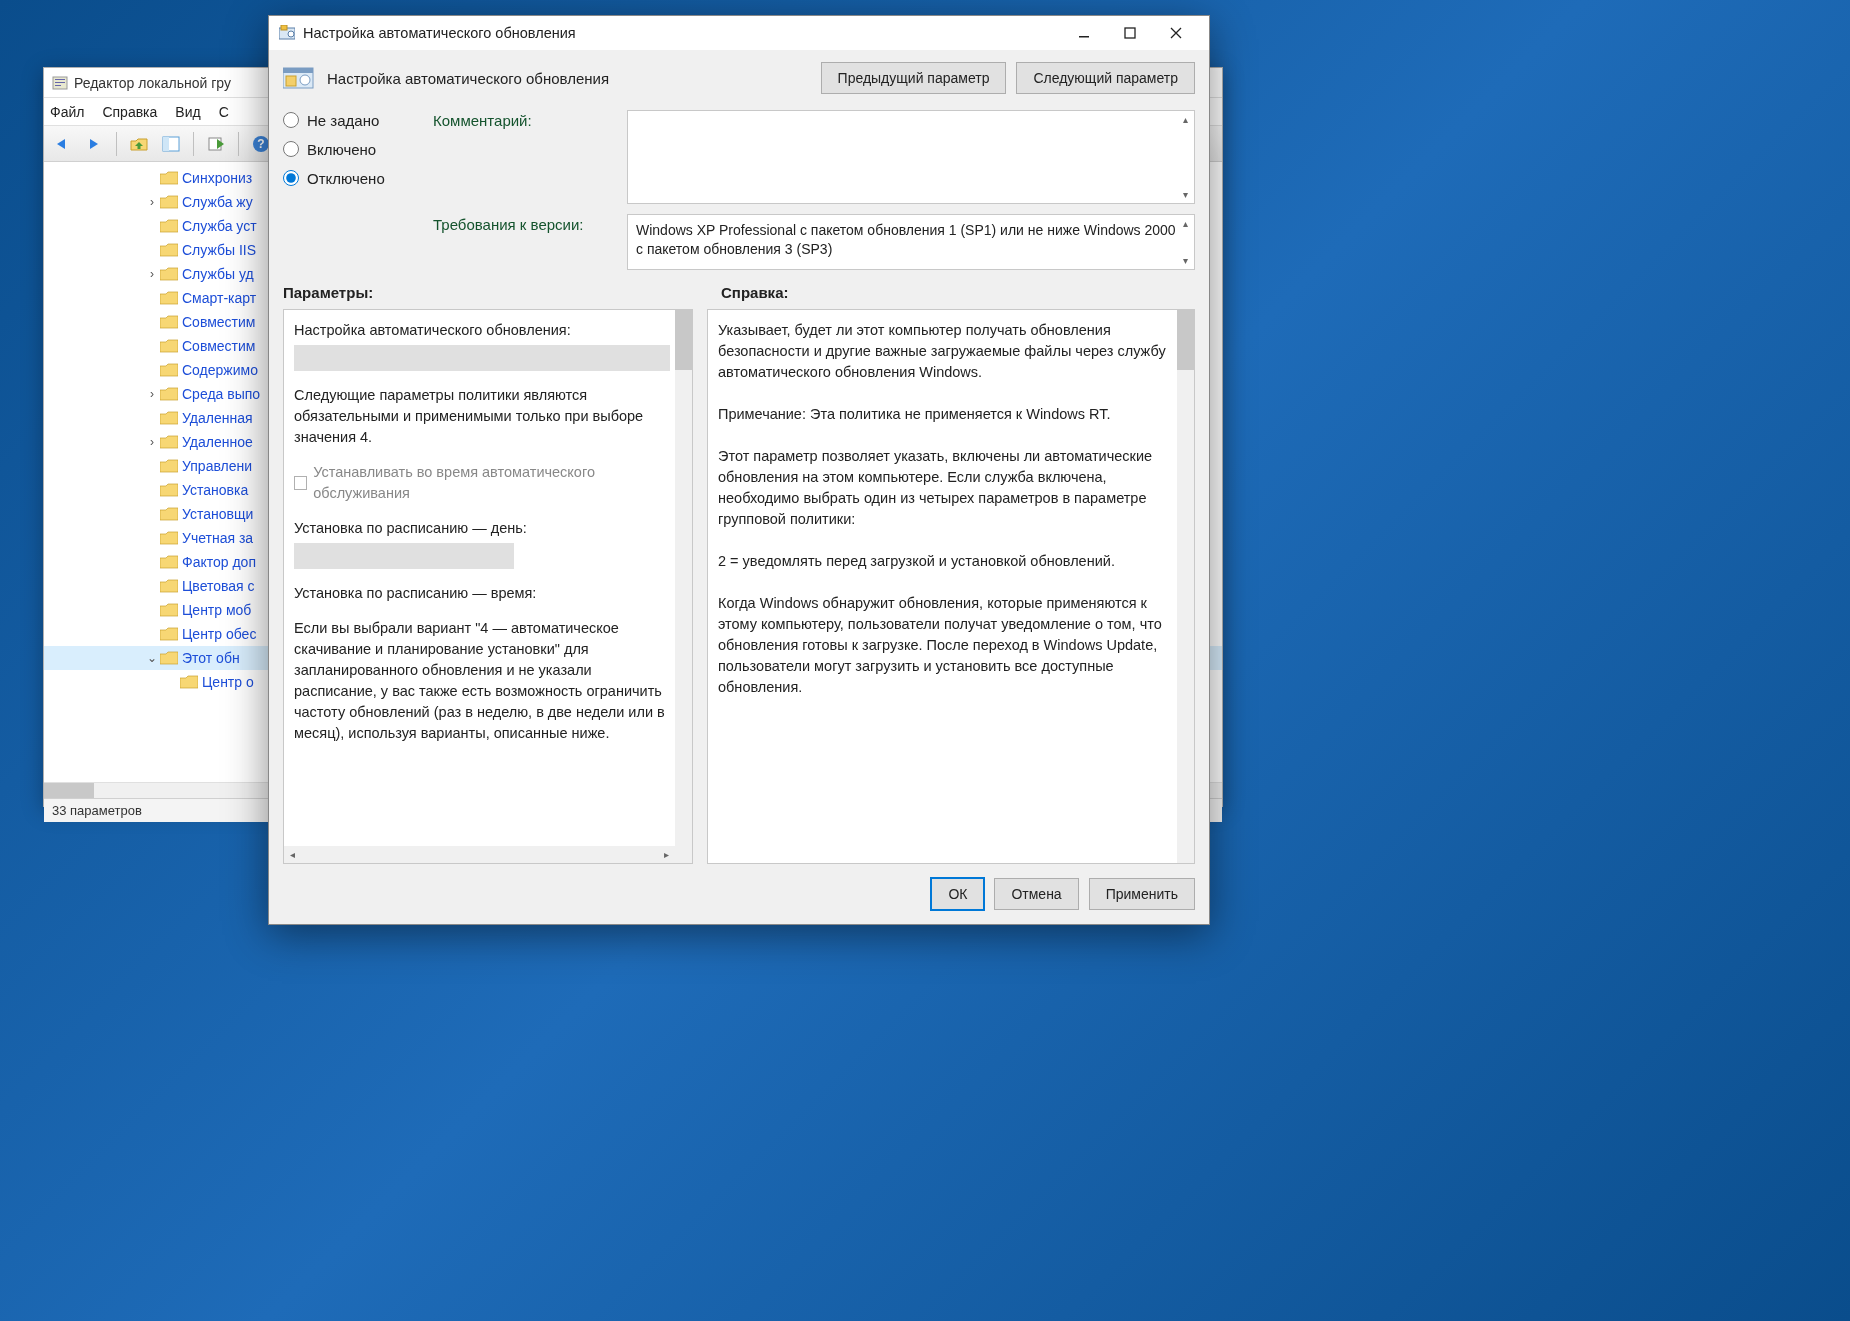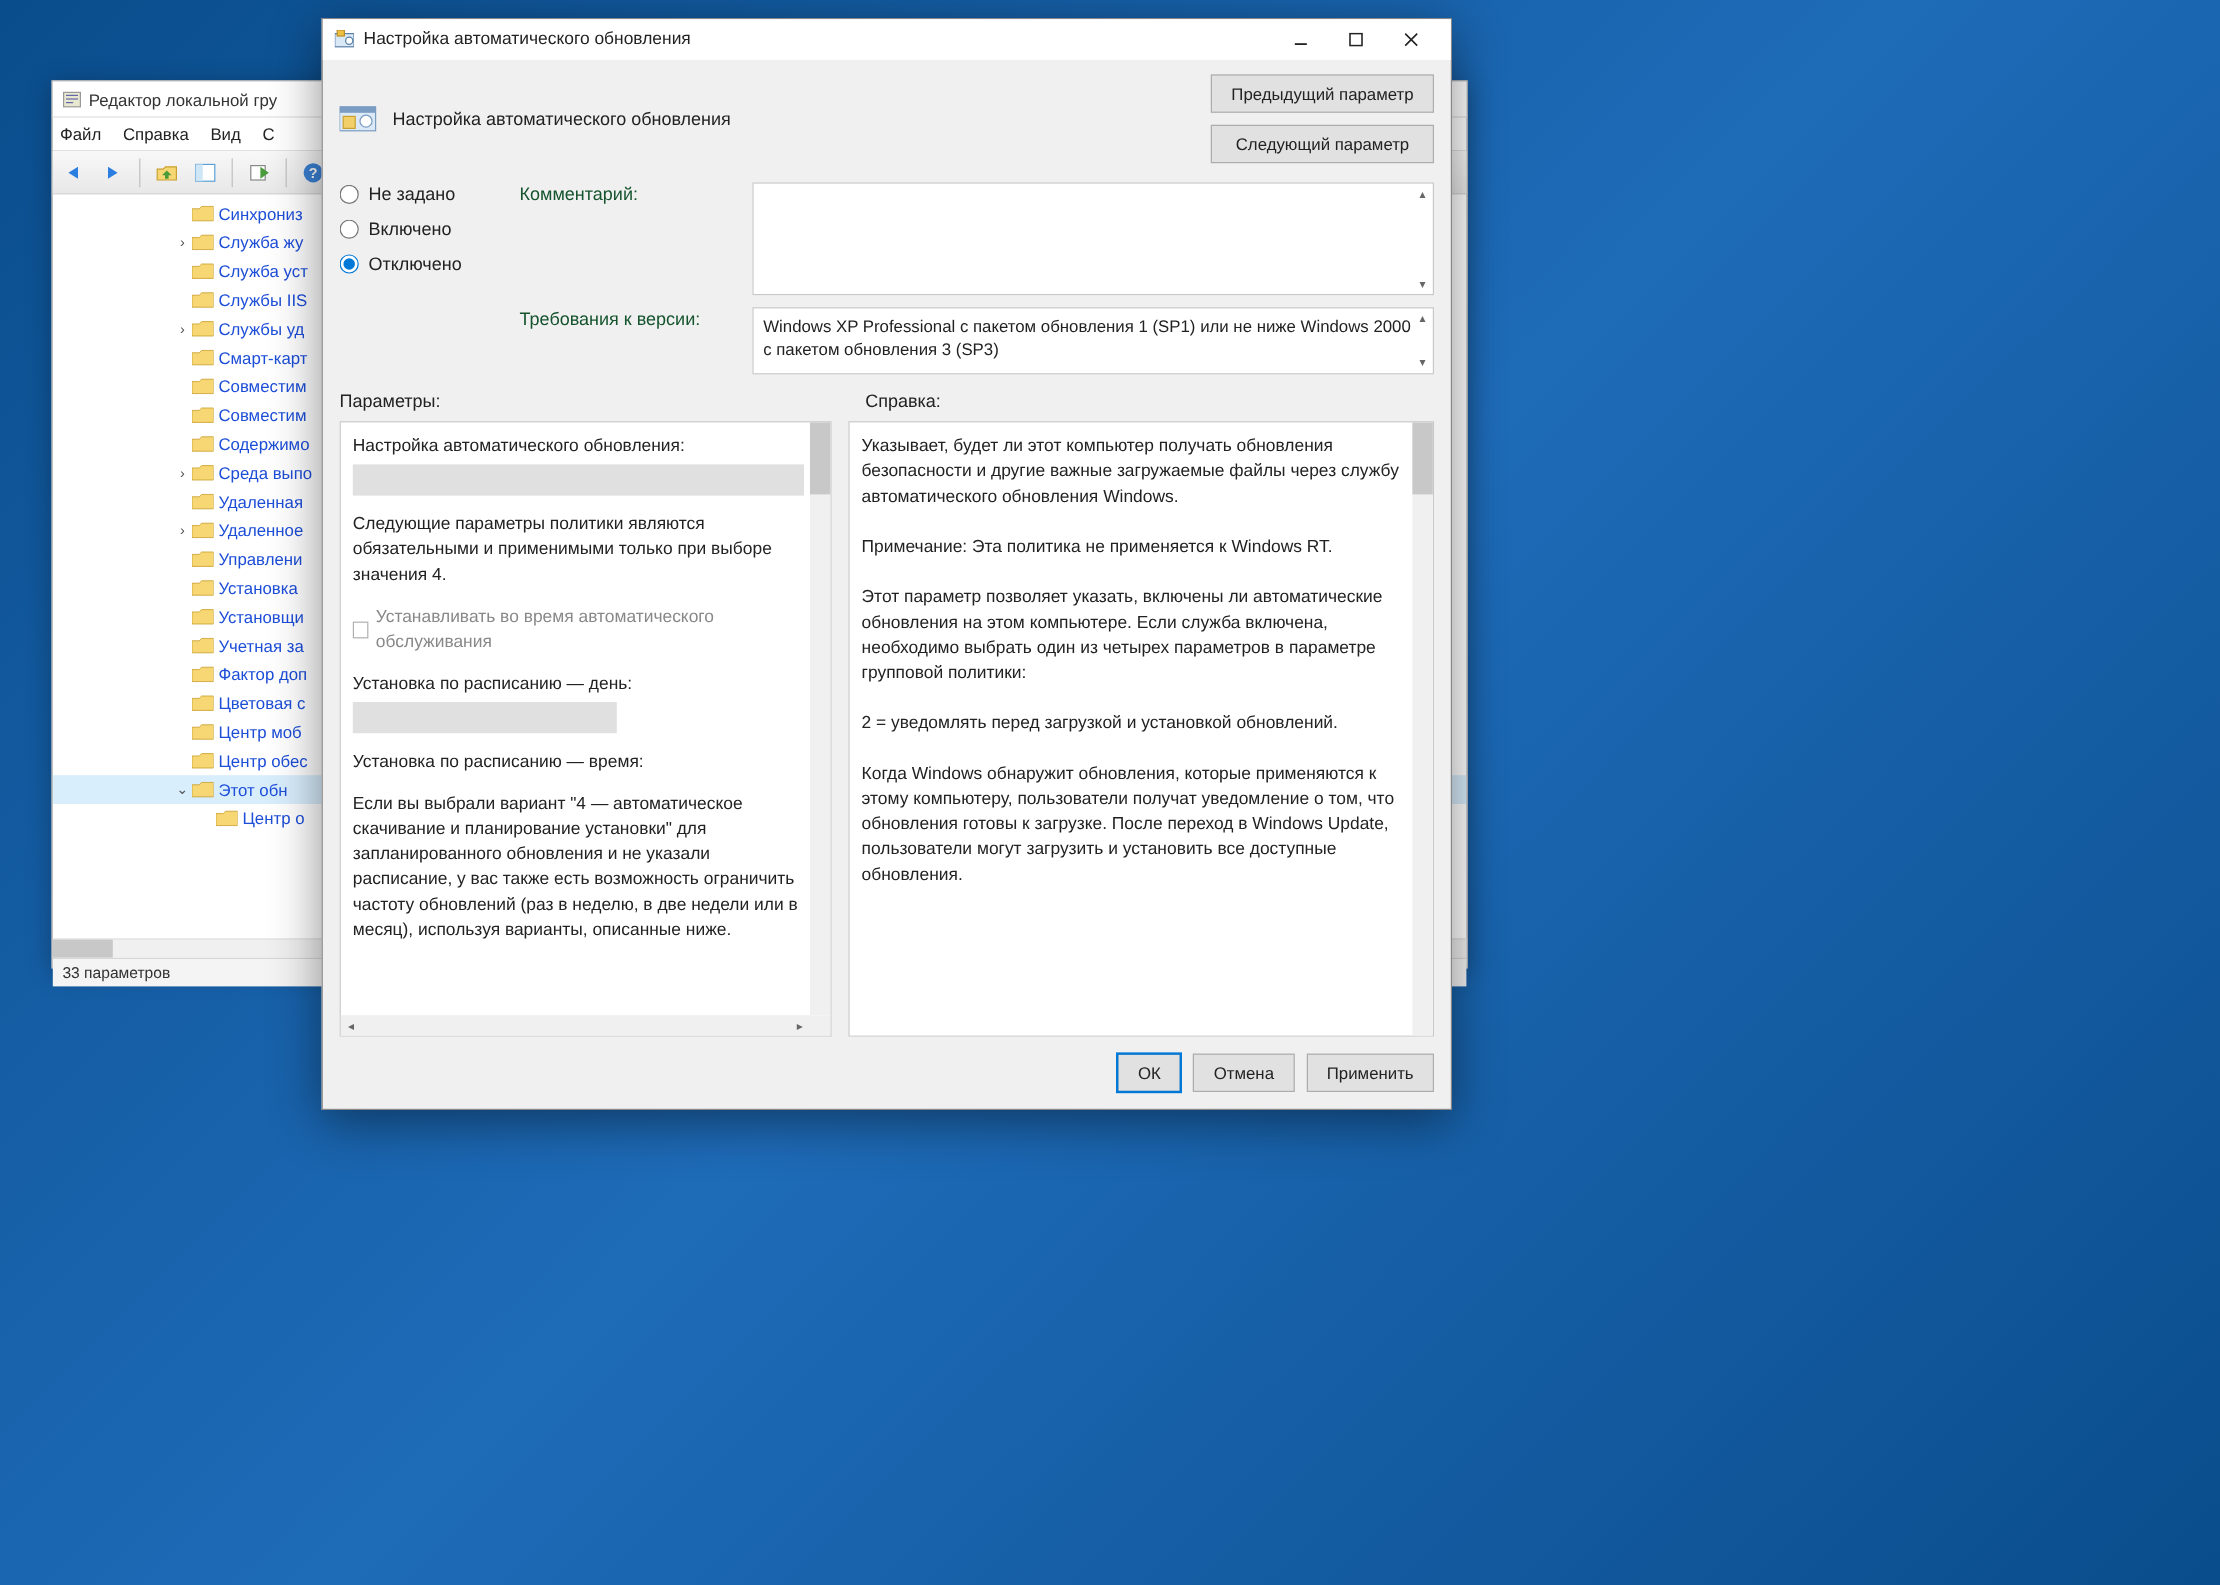--- a/index.html
+++ b/index.html
@@ -33,39 +33,39 @@
 .dialog { position: absolute; left: 268px; top: 15px; width: 942px; height: 910px; background: #f0f0f0; border: 1px solid #888; box-shadow: 0 10px 40px rgba(0,0,0,0.45); display: flex; flex-direction: column; }
 .dlg-titlebar { height: 34px; background: #fff; display: flex; align-items: center; padding: 0 10px; }
 .dlg-titlebar .tb-icon { width: 16px; height: 16px; margin-right: 8px; }
 .dlg-titlebar .tb-title { font-size: 14.5px; color: #222; }
 .dlg-titlebar .spacer { flex: 1; }
 .dlg-titlebar .win-btn { width: 46px; height: 30px; display: flex; align-items: center; justify-content: center; }
 
 .dlg-header { display: flex; align-items: center; padding: 12px 14px; gap: 12px; }
 .dlg-header .hdr-icon { width: 32px; height: 24px; display: inline-flex; align-items: center; justify-content: center; }
 .dlg-header .hdr-title { font-size: 15px; color: #222; }
-.dlg-header .hdr-btns { margin-left: auto; display: flex; gap: 10px; flex-direction: column; }
+.dlg-header .hdr-btns { margin-left: auto; display: flex; gap: 10px; }
 .std-btn { background: #e1e1e1; border: 1px solid #adadad; padding: 7px 16px; font-size: 14px; color: #222; cursor: pointer; }
 .std-btn.primary { outline: 2px solid #0078d7; outline-offset: -1px; }
 
 .dlg-state { display: flex; padding: 4px 14px 8px 14px; gap: 20px; }
 .radios { display: flex; flex-direction: column; gap: 12px; min-width: 130px; padding-top: 2px; }
 .radio-row { display: flex; gap: 8px; font-size: 15px; color: #222; }
 .radio-row input { width: 16px; height: 16px; accent-color: #0078d7; }
 .comm-col { flex: 1; display: grid; grid-template-columns: 180px 1fr; gap: 10px 14px; align-items: start; }
 .comm-label { font-size: 15px; color: #14532d; padding-top: 2px; }
 .comm-box { background: #fff; border: 1px solid #c8c8c8; height: 94px; position: relative; }
 .comm-box .sb-up, .comm-box .sb-dn { position: absolute; right: 0; width: 17px; height: 17px; display: flex; align-items: center; justify-content: center; color: #666; font-size: 10px; }
 .comm-box .sb-up { top: 0; } .comm-box .sb-dn { bottom: 0; }
 .req-box { background: #fff; border: 1px solid #c8c8c8; height: 56px; padding: 6px 18px 6px 8px; font-size: 14px; color: #222; line-height: 1.35; position: relative; overflow: hidden; }
 .req-box .sb-up, .req-box .sb-dn { position: absolute; right: 0; width: 17px; height: 17px; display: flex; align-items: center; justify-content: center; color: #666; font-size: 10px; }
 .req-box .sb-up { top: 0; } .req-box .sb-dn { bottom: 0; }
 
 .dlg-mid { display: flex; padding: 0 14px; gap: 28px; margin-top: 6px; }
-.mid-lbl { font-size: 15px; color: #222; }
+.mid-lbl { font-size: 15px; color: #222; font-weight: bold; }
 .dlg-panes { display: flex; flex: 1; padding: 8px 14px 0 14px; gap: 14px; overflow: hidden; }
 .pane { background: #fff; border: 1px solid #c8c8c8; position: relative; display: flex; flex-direction: column; }
 .pane.left { width: 410px; }
 .pane.right { flex: 1; }
 .pane-content { padding: 10px 10px; font-size: 14.5px; color: #222; line-height: 1.45; overflow: hidden; flex: 1; }
 .opt-block { margin-bottom: 14px; }
 .opt-field { background: #e0e0e0; height: 26px; width: 100%; margin-top: 4px; }
 .opt-field.narrow { width: 220px; }
 .opt-checkbox { display: flex; align-items: center; gap: 6px; color: #888; }
 .opt-checkbox .cb { width: 14px; height: 14px; border: 1px solid #b0b0b0; background: #fff; }

